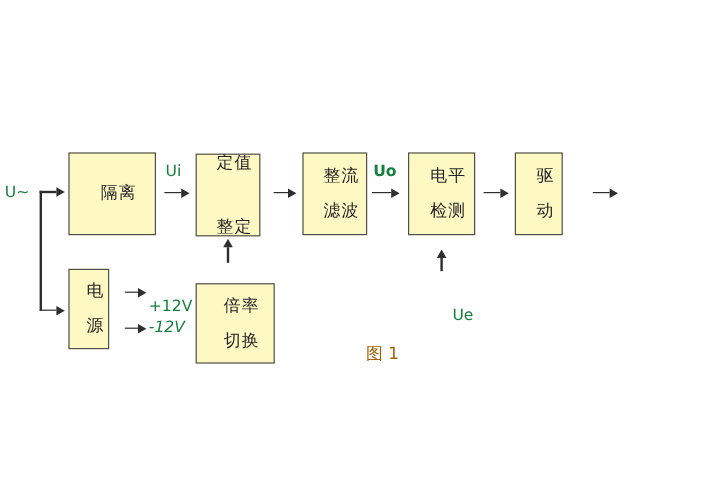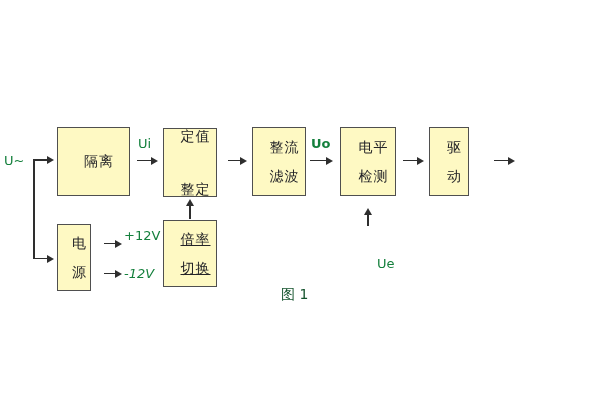--- a/index.html
+++ b/index.html
@@ -16,32 +16,32 @@
   }
   .hline { position:absolute; height:1.6px; background:#2e2e2e; }
   .vline { position:absolute; width:1.6px; background:#2e2e2e; }
   .ah-r { position:absolute; width:0; height:0;
           border-top:4px solid transparent; border-bottom:4px solid transparent;
           border-left:7px solid #2e2e2e; }
   .ah-u { position:absolute; width:0; height:0;
           border-left:4px solid transparent; border-right:4px solid transparent;
           border-bottom:7px solid #2e2e2e; }
   .lbl { position:absolute; font-size:13px; white-space:nowrap; color:#15803d; }
-  .caption { position:absolute; font-size:14px; color:#14532d; }
+  .caption { position:absolute; font-size:14px; color:#a16207;margin-left:24px; }
 
   
   #b-isolation  { left:57px;  top:127px; width:73px; height:69px; }
   #b-setting    { left:163px; top:128px; width:54px; height:69px;gap:24px; }
   #b-rectify    { left:252px; top:127px; width:54px; height:69px; }
   #b-level      { left:340px; top:127px; width:56px; height:69px; }
   #b-drive      { left:429px; top:127px; width:40px; height:69px; }
   #b-relay      { left:519px; top:127px; width:68px; height:69px; }
   
   #b-power      { left:57px;  top:224px; width:34px; height:67px; }
-  #b-ratio      { left:163px; top:220px; width:54px; height:67px;text-decoration:underline; }
+  #b-ratio      { left:163px; top:236px; width:66px; height:67px; }
   #b-reference  { left:328px; top:236px; width:92px; height:43px; }
 </style>
 </head>
 <body>
 
 <div id="stage">
 
   <div class="lbl" style="left:4px; top:153px;">U~</div>
 
   <div class="vline" style="left:33px; top:159px; height:100px;"></div>
@@ -89,21 +89,21 @@
   <div class="ah-r" style="left:326px; top:156.5px;"></div>
 
   <div class="hline" style="left:403px; top:159.5px; width:14px;"></div>
   <div class="ah-r" style="left:417px; top:156.5px;"></div>
 
   <div class="hline" style="left:494px; top:159.5px; width:14px;"></div>
   <div class="ah-r" style="left:508px; top:156.5px;"></div>
 
   <div class="hline" style="left:104px; top:242.5px; width:11px;"></div>
   <div class="ah-r" style="left:115px; top:239.5px;"></div>
-  <div class="lbl" style="left:124px; top:228px;">+12V</div>
+  <div class="lbl" style="left:124px; top:248px;">+12V</div>
 
   <div class="hline" style="left:104px; top:272.5px; width:11px;"></div>
   <div class="ah-r" style="left:115px; top:269.5px;"></div>
   <div class="lbl" style="left:124px; top:266px;font-style:italic;">-12V</div>
 
   <div class="vline" style="left:189px; top:206px; height:13px;"></div>
   <div class="ah-u" style="left:186px; top:199px;"></div>
 
   <div class="vline" style="left:367px; top:215px; height:11px;"></div>
   <div class="ah-u" style="left:364px; top:208px;"></div>

